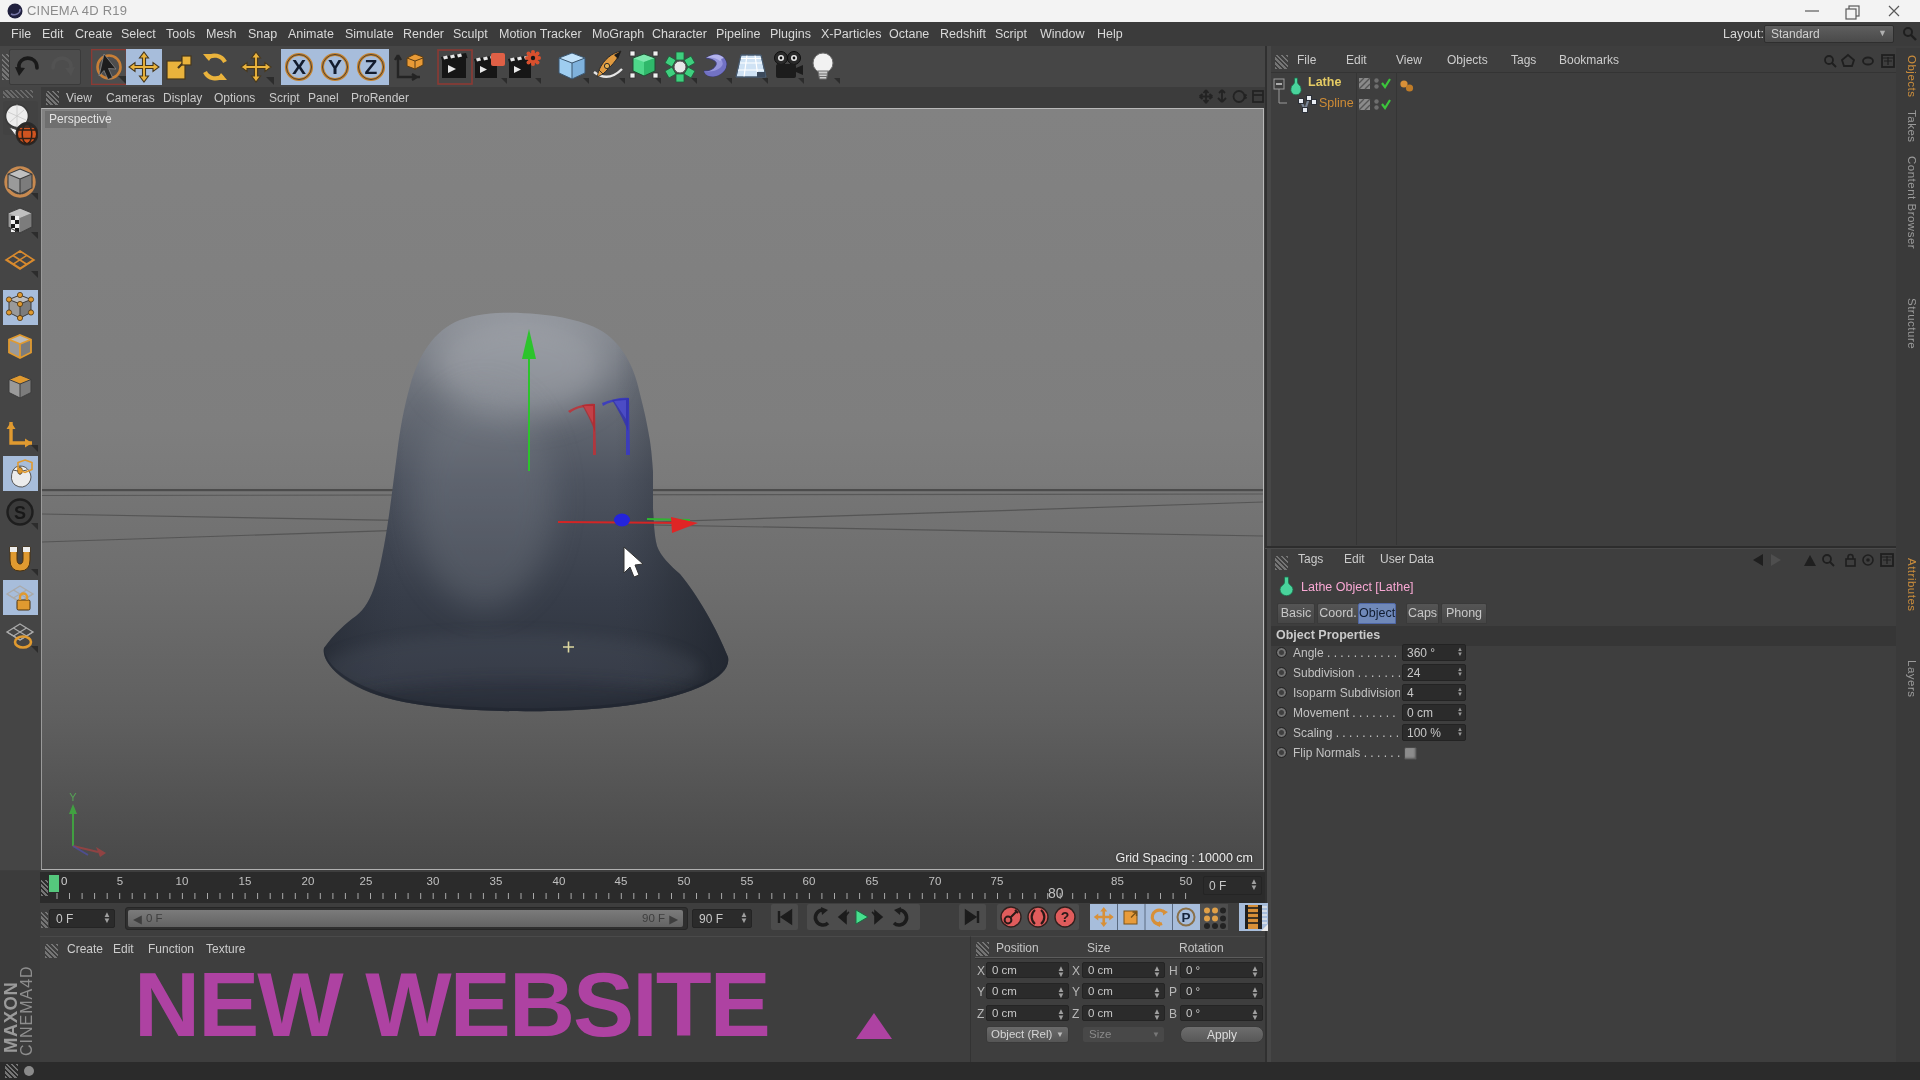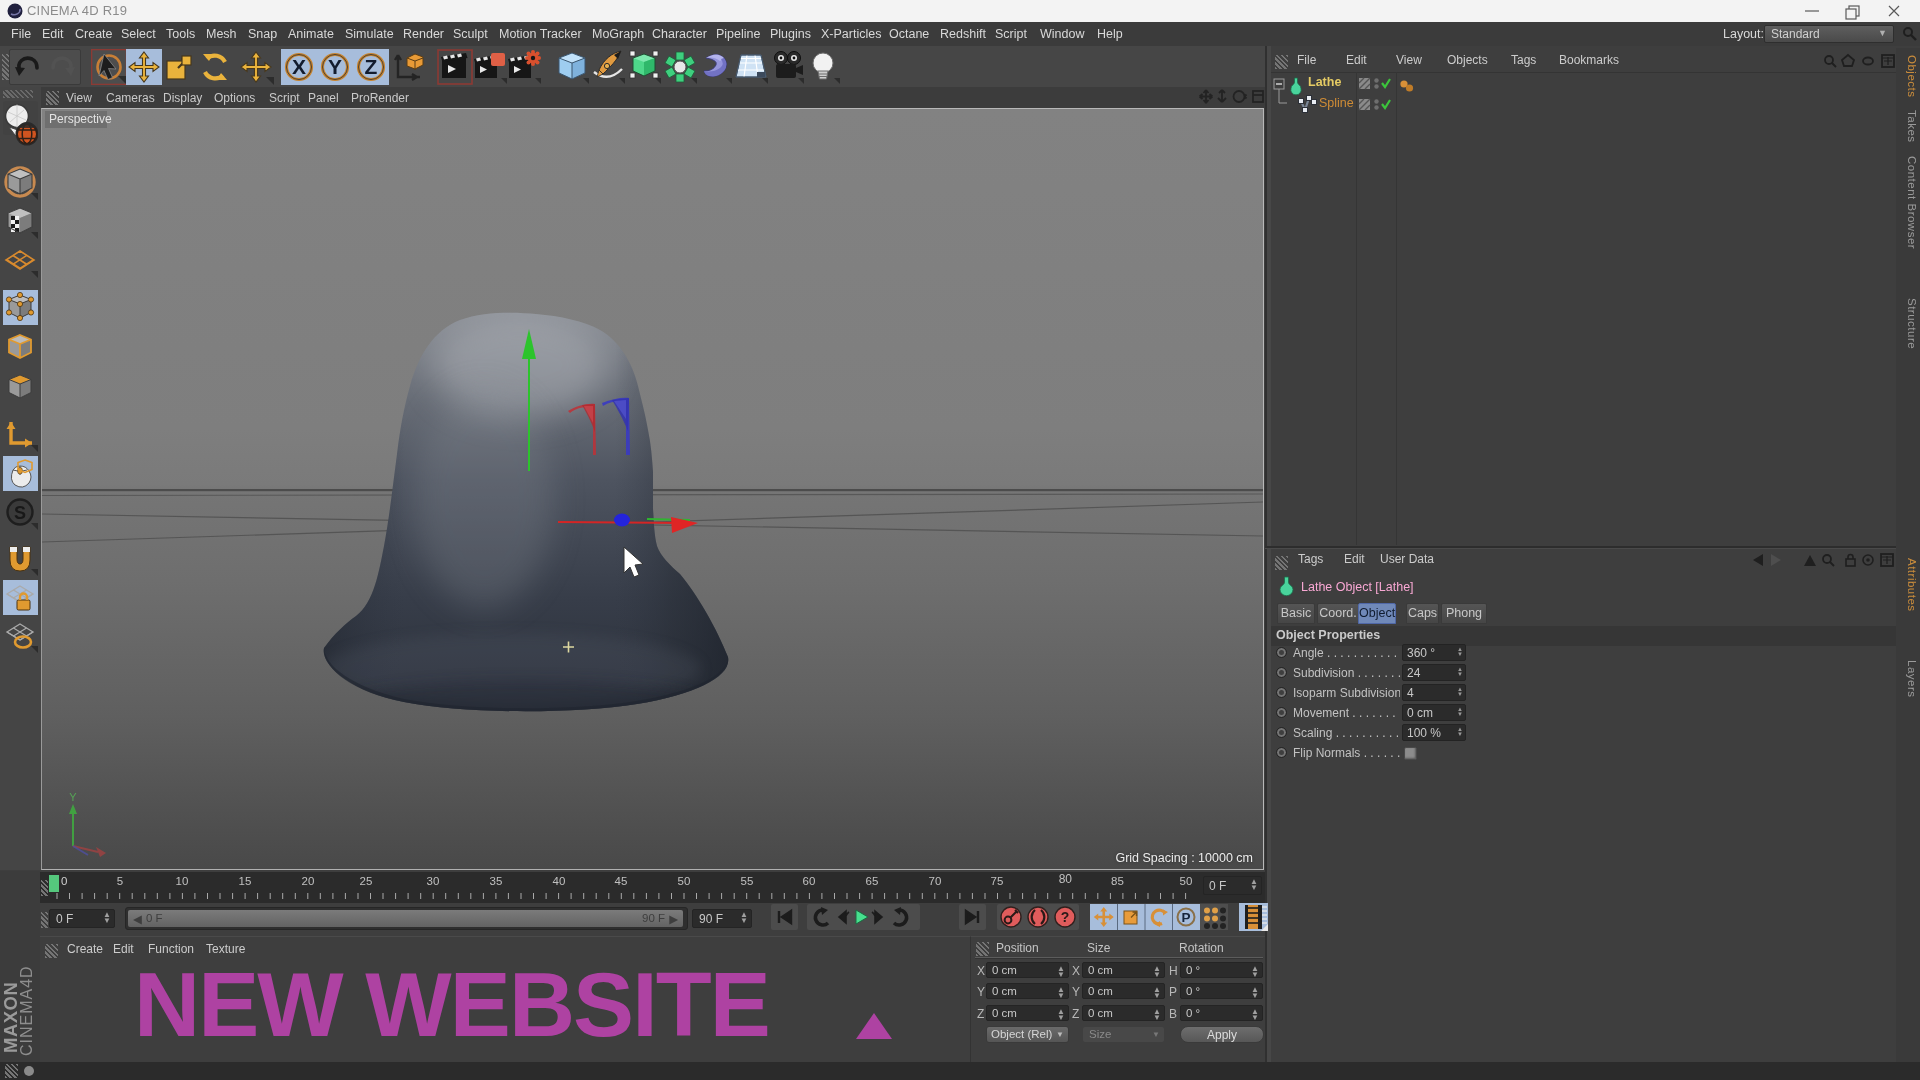--- a/index.html
+++ b/index.html
@@ -707,21 +707,21 @@
         <div style="position:absolute;left:381px;top:3px;width:24px;text-align:center;font-size:11.5px;color:#c0c0c0">30</div>
         <div style="position:absolute;left:444px;top:3px;width:24px;text-align:center;font-size:11.5px;color:#c0c0c0">35</div>
         <div style="position:absolute;left:507px;top:3px;width:24px;text-align:center;font-size:11.5px;color:#c0c0c0">40</div>
         <div style="position:absolute;left:569px;top:3px;width:24px;text-align:center;font-size:11.5px;color:#c0c0c0">45</div>
         <div style="position:absolute;left:632px;top:3px;width:24px;text-align:center;font-size:11.5px;color:#c0c0c0">50</div>
         <div style="position:absolute;left:695px;top:3px;width:24px;text-align:center;font-size:11.5px;color:#c0c0c0">55</div>
         <div style="position:absolute;left:757px;top:3px;width:24px;text-align:center;font-size:11.5px;color:#c0c0c0">60</div>
         <div style="position:absolute;left:820px;top:3px;width:24px;text-align:center;font-size:11.5px;color:#c0c0c0">65</div>
         <div style="position:absolute;left:883px;top:3px;width:24px;text-align:center;font-size:11.5px;color:#c0c0c0">70</div>
         <div style="position:absolute;left:945px;top:3px;width:24px;text-align:center;font-size:11.5px;color:#c0c0c0">75</div>
-        <div style="position:absolute;left:1008px;top:0;width:24px;text-align:right;font-size:12px;color:#c0c0c0">80</div>
+        <div style="position:absolute;left:1008px;top:13px;width:24px;text-align:left;font-size:14px;color:#c0c0c0">80</div>
         <div style="position:absolute;left:1071px;top:3px;width:24px;text-align:left;font-size:11.5px;color:#c0c0c0">85</div>
         <div style="position:absolute;left:1134px;top:3px;width:24px;text-align:center;font-size:11.5px;color:#c0c0c0">50</div>
       </div>
     <svg id="rticks" style="position:absolute;left:0;top:0" width="1160" height="31">
         <line x1="17.0" y1="21" x2="17.0" y2="27" stroke="#aaaaaa" stroke-width="1"></line>
         <line x1="29.5" y1="21" x2="29.5" y2="27" stroke="#aaaaaa" stroke-width="1"></line>
         <line x1="42.1" y1="21" x2="42.1" y2="27" stroke="#aaaaaa" stroke-width="1"></line>
         <line x1="54.6" y1="21" x2="54.6" y2="27" stroke="#aaaaaa" stroke-width="1"></line>
         <line x1="67.2" y1="21" x2="67.2" y2="27" stroke="#aaaaaa" stroke-width="1"></line>
         <line x1="79.7" y1="21" x2="79.7" y2="27" stroke="#aaaaaa" stroke-width="1"></line>

